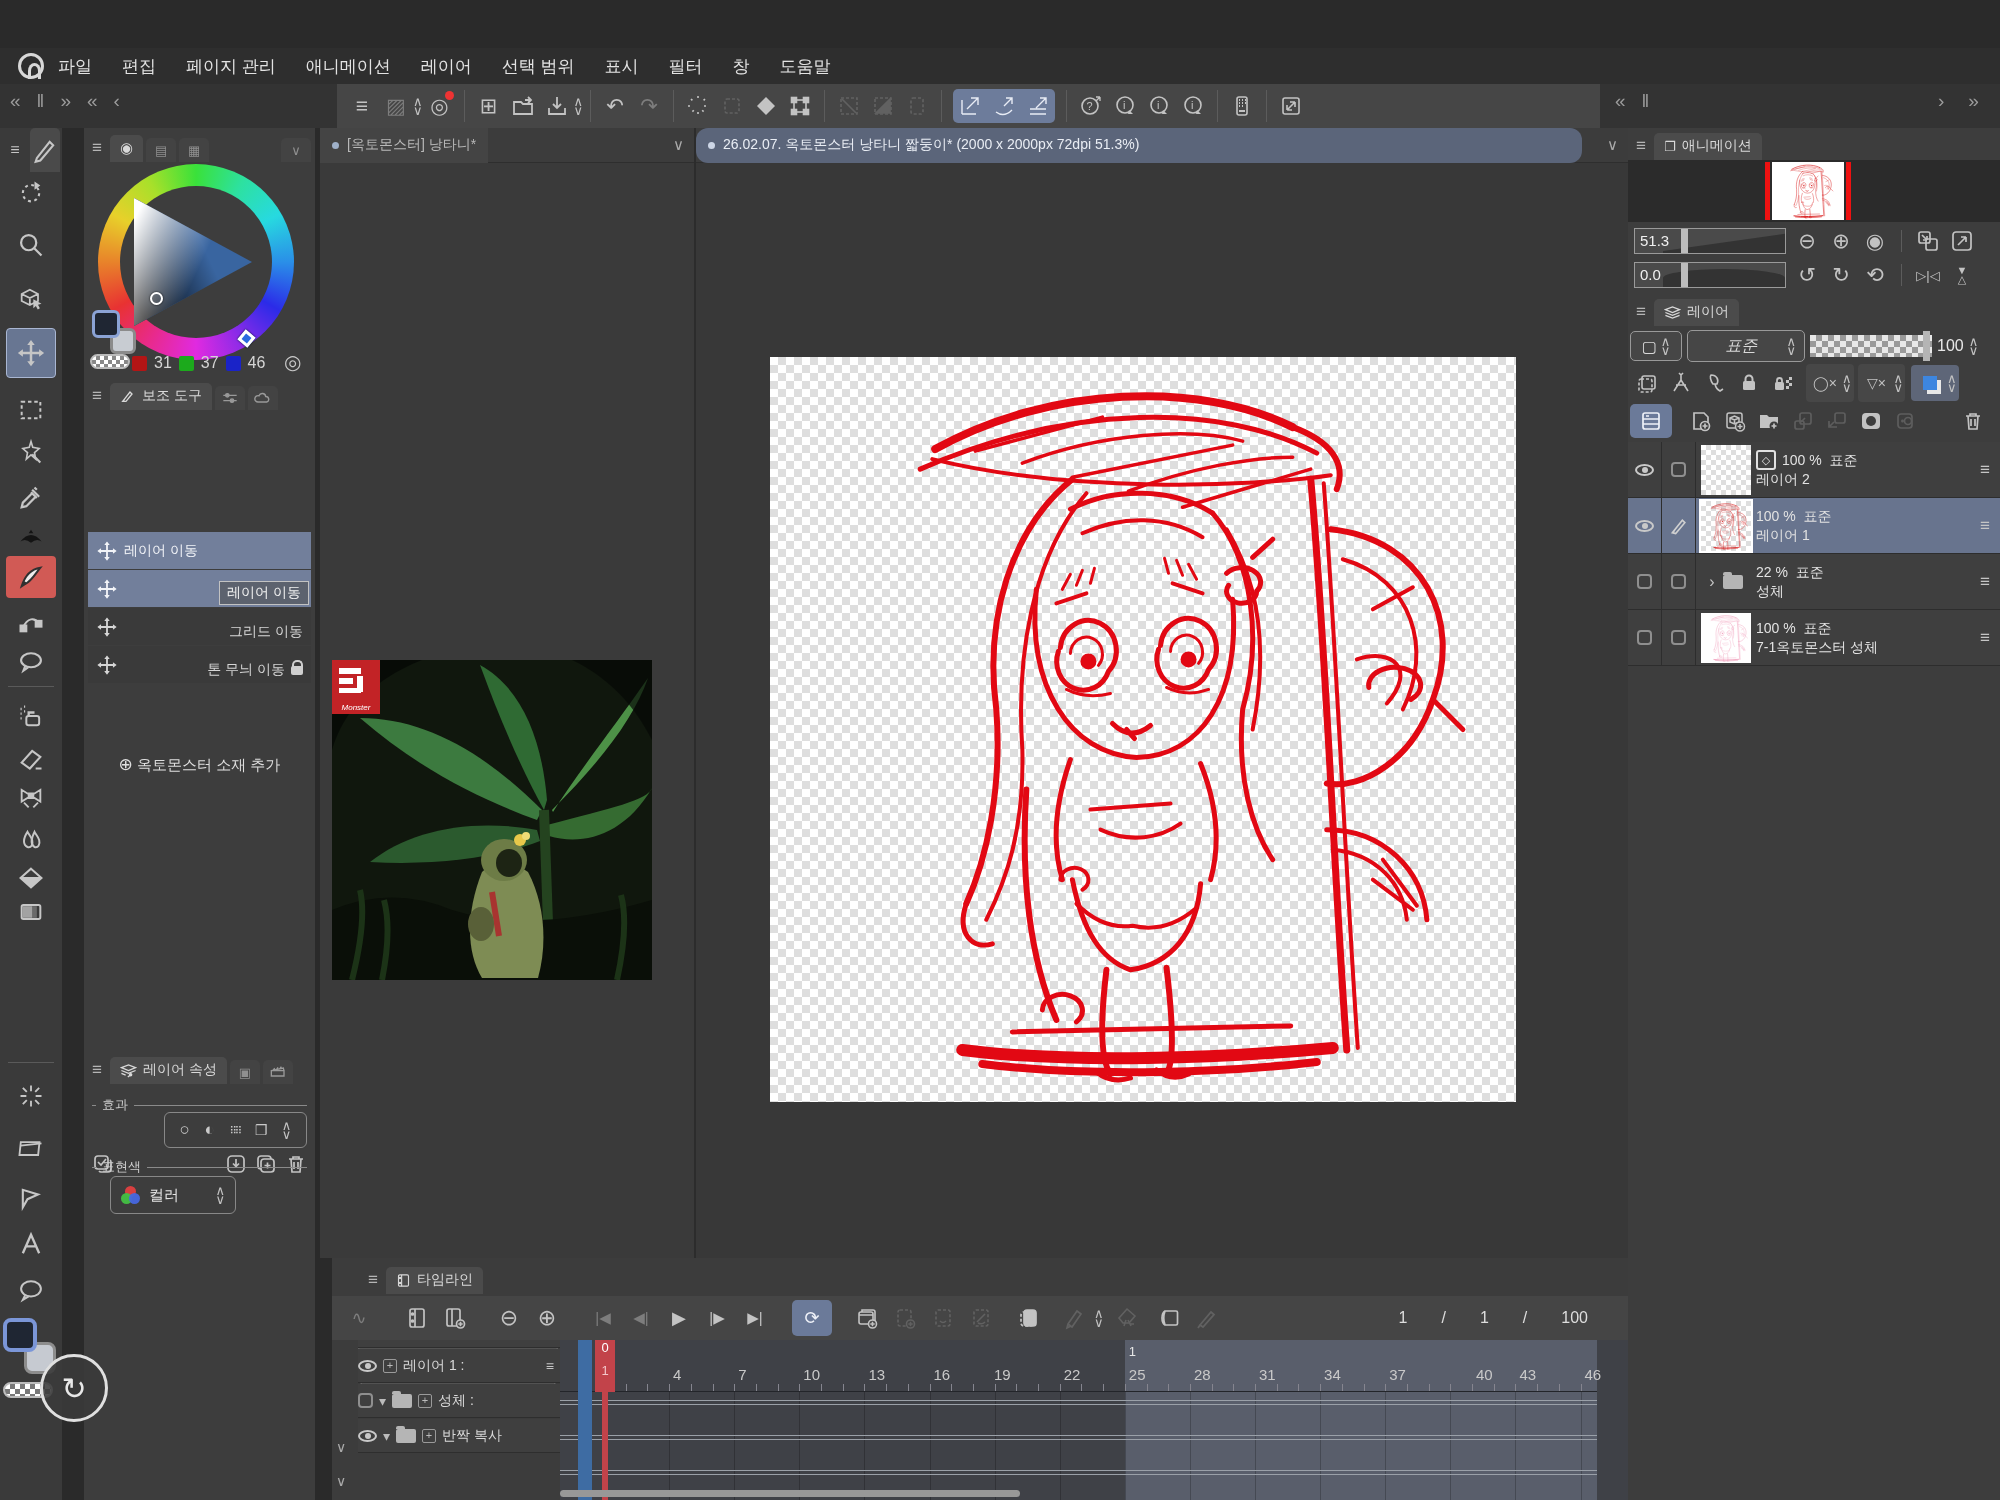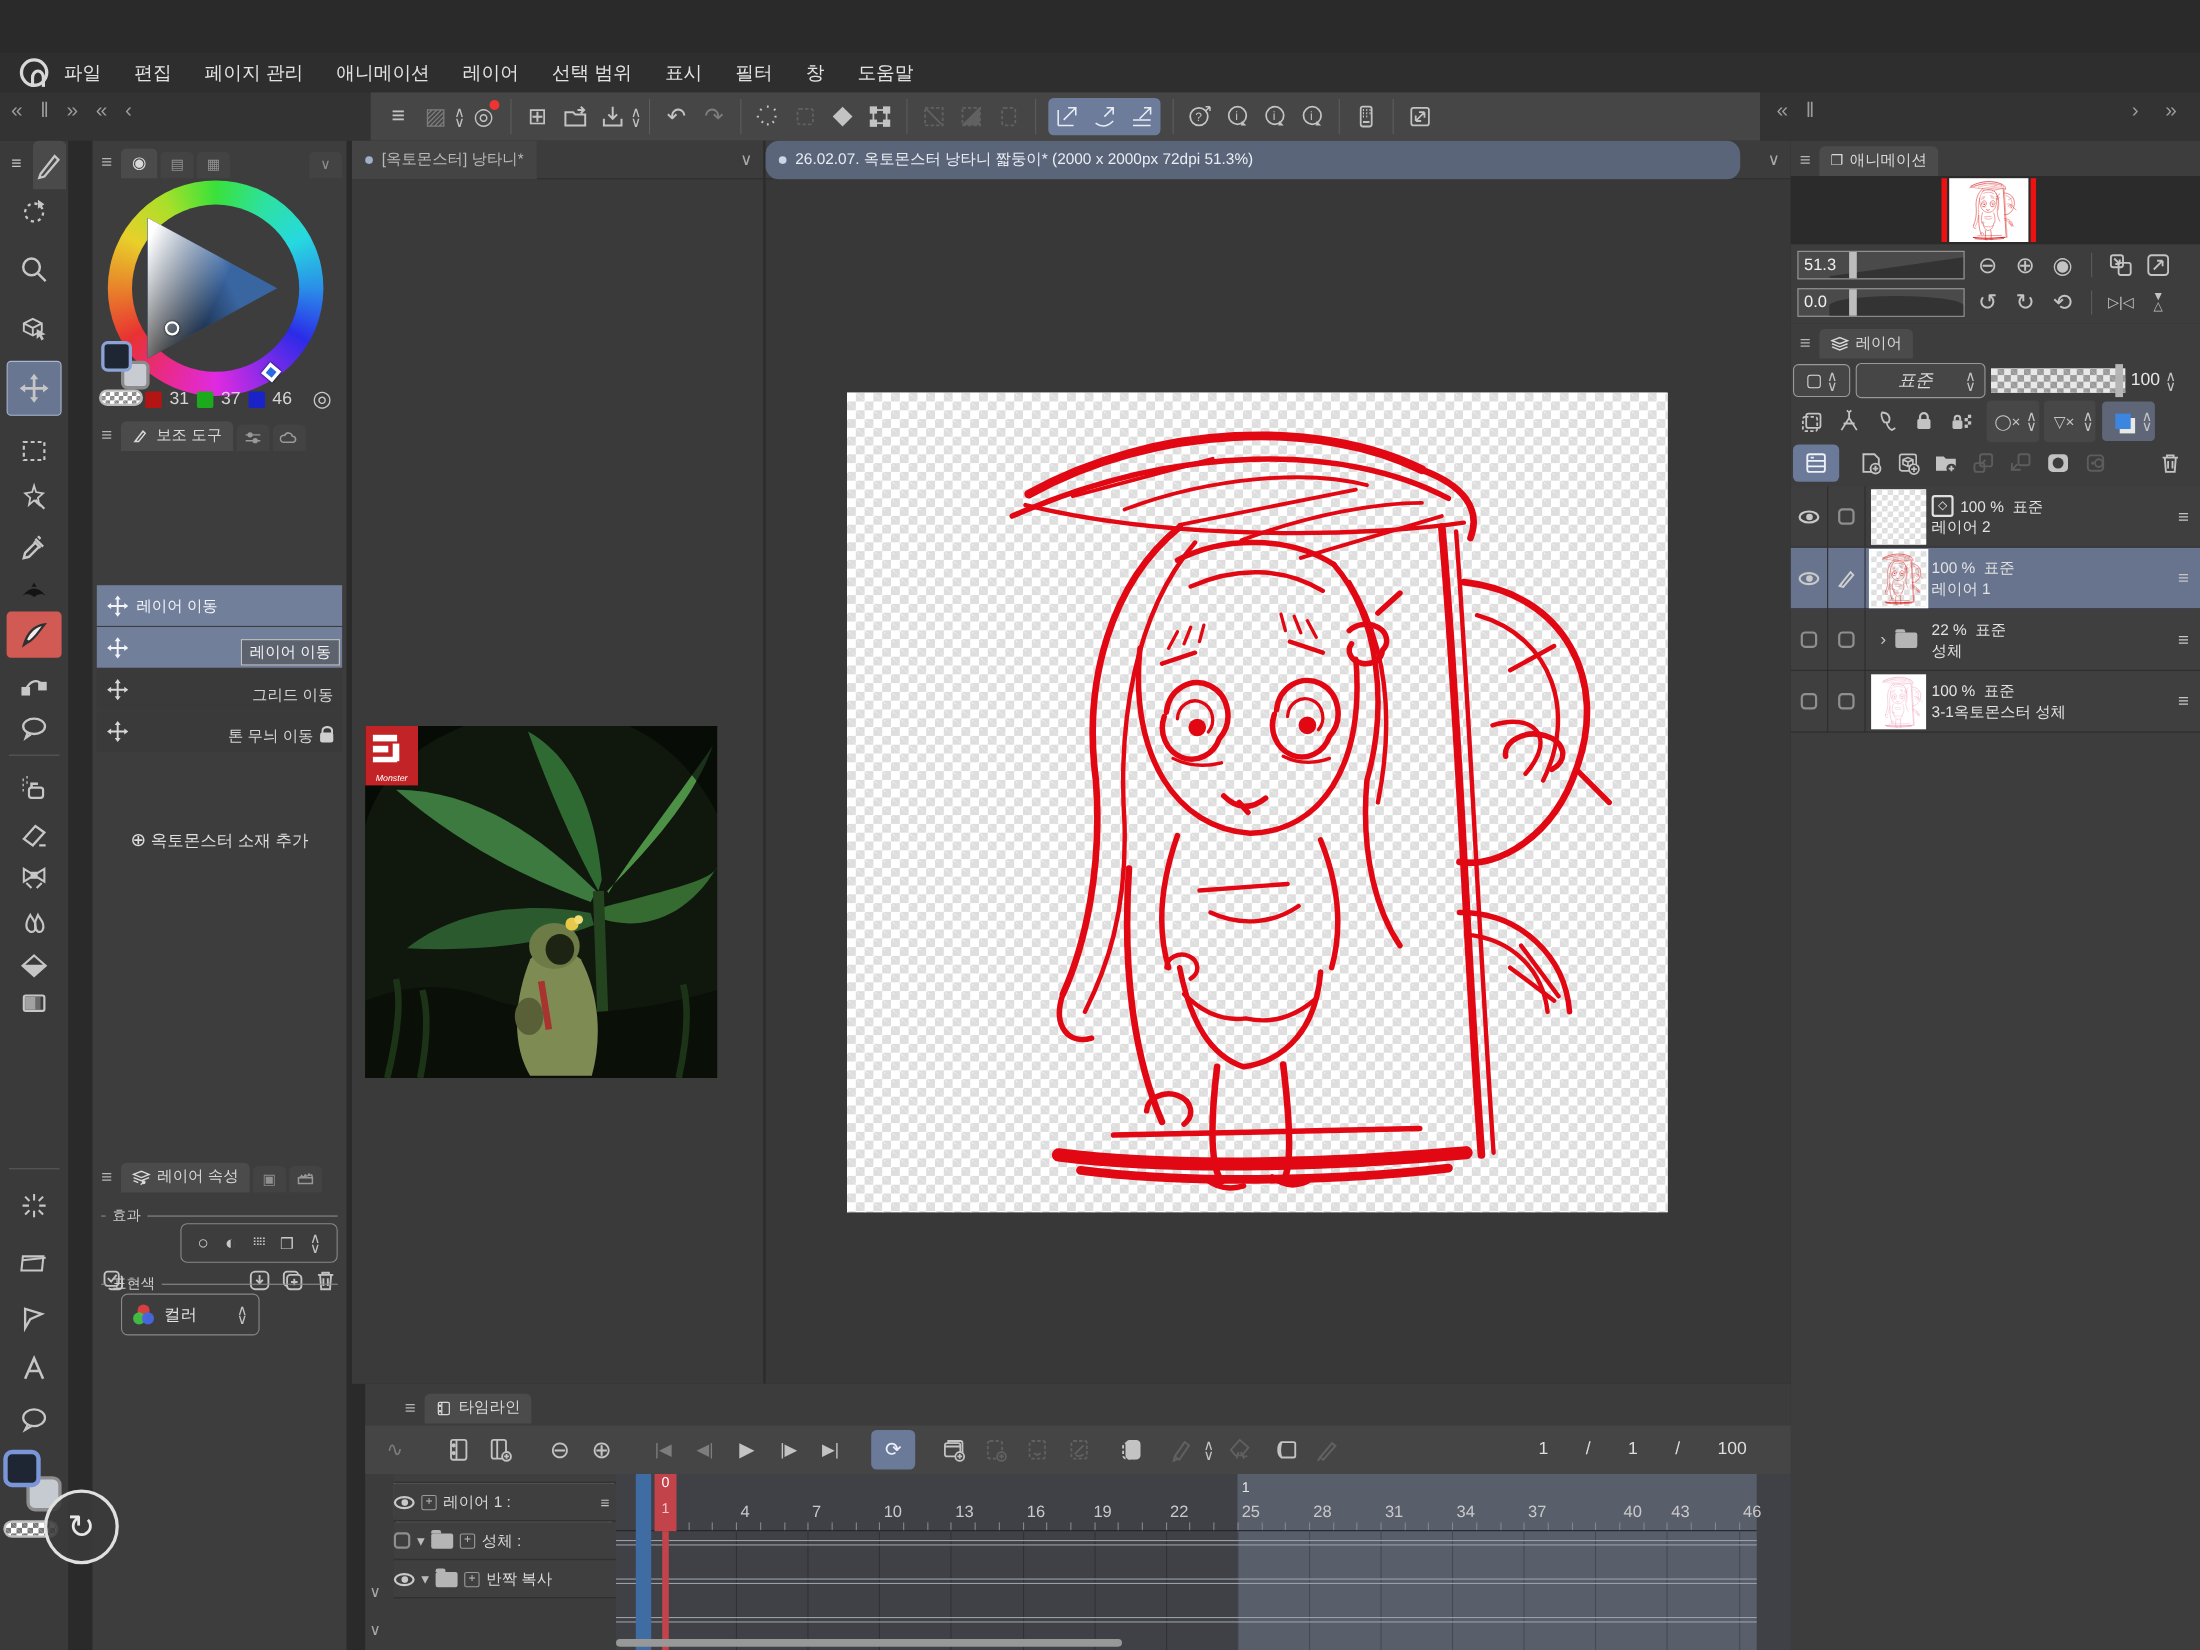--- a/index.html
+++ b/index.html
@@ -1047,21 +1047,21 @@
             </span>
             <span class="thumbwrap">
               <div class="lthumb" style="background:#fff;">
                 <svg viewBox="0 0 745 745" style="color:#f09ab8;">
                   <use href="#sk"></use>
                 </svg>
               </div>
             </span>
             <span class="meta"><span class="l1">
                 <span>100 %&nbsp; 표준</span>
-              </span><span>3-1옥토몬스터 성체</span></span>
+              </span><span>7-1옥토몬스터 성체</span></span>
             <span class="burg">≡</span>
           </div>
         </div>
     </div>
   </div>
 
   <div class="abs timeline">
     <div class="phead" style="left:28px; top:4px; width:400px;">
       <span class="burger">≡</span>
       <span class="tab">

